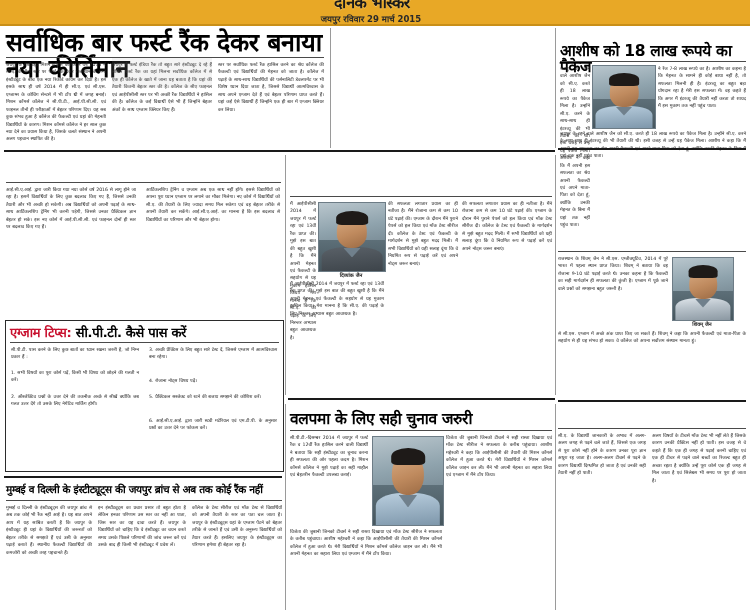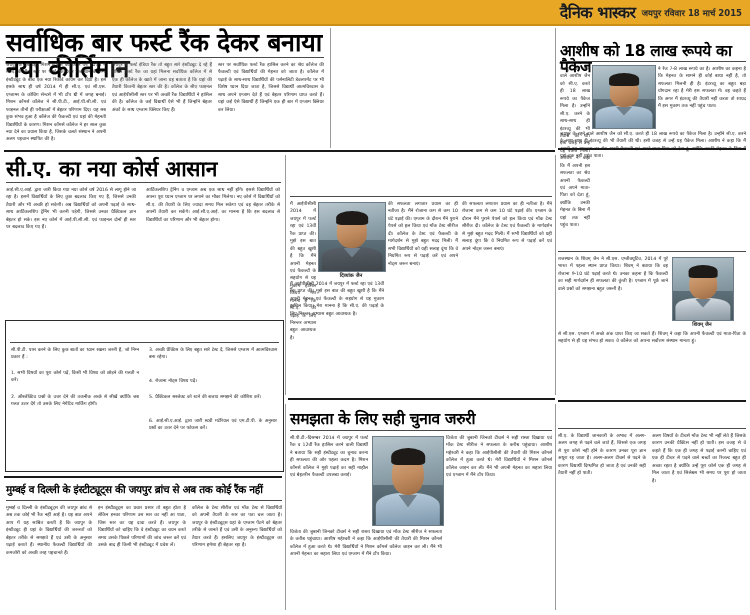--- a/index.html
+++ b/index.html
@@ -9,21 +9,21 @@
     font-family:"Liberation Sans","DejaVu Sans",sans-serif;
     color:#111;
   }
   .page{position:relative;width:750px;height:615px;background:#fff;}
 
   
   .masthead{
     position:absolute;left:0;top:0;width:750px;height:24px;
     background:#e8a826;
     border-bottom:2px solid #c98f17;
-    display:flex;align-items:center;justify-content:flex-end;
+    display:flex;align-items:center;justify-content:flex-end;flex-direction:column;
   }
   .mast-logo{
     font-family:"DejaVu Sans",sans-serif;
     font-weight:bold;font-size:16px;letter-spacing:-0.5px;
     color:#1a1a1a;margin-right:6px;
     text-shadow:0 1px 0 rgba(255,255,255,.25);
   }
   .mast-date{
     font-family:"DejaVu Sans",sans-serif;
     font-size:8.5px;font-weight:bold;color:#2a2a2a;margin-right:8px;
@@ -114,21 +114,21 @@
 
   .col-txt{position:absolute;}
 </style>
 </head>
 <body>
 
 <div class="page">
 
   <div class="masthead">
     <span class="mast-logo">दैनिक भास्कर</span>
-    <span class="mast-date">जयपुर रविवार 18 मार्च 2015</span>
+    <span class="mast-date">जयपुर रविवार 29 मार्च 2015</span>
   </div>
 
   <div class="rule-v" style="left:330px;top:28px;height:120px;"></div>
   <div class="rule-v" style="left:555px;top:28px;height:120px;"></div>
   <div class="rule-h thick" style="left:4px;top:150px;width:551px;"></div>
 
   <div class="hl hl-xl" style="position:absolute;left:6px;top:30px;width:320px;">सर्वाधिक बार फर्स्ट रैंक देकर बनाया नया कीर्तिमान</div>
   <div class="rule-h" style="left:6px;top:57px;width:318px;"></div>
 
   <div class="col-txt body" style="left:6px;top:61px;width:100px;height:84px;">जयपुर के इंस्टीट्यूट मिशन कॉमर्स कॉलेज ने वर्ष 2014 में सी.ए. के तीनों स्तर पर फर्स्ट रैंक देकर राजस्थान के सभी इंस्टीट्यूट के बीच एक नया रिकॉर्ड कायम कर दिया है। इस इसके साथ ही वर्ष 2014 में ही सी.ए. एवं सी.एस. एग्जाम्स के कोचिंग सेन्टर्स में भी टॉप थ्री में जगह बनाई। मिशन कॉमर्स कॉलेज ने सी.पी.टी., आई.पी.सी.सी. एवं फाइनल तीनों ही परीक्षाओं में बेहतर परिणाम दिए। यह सब कुछ संभव हुआ है कॉलेज की फैकल्टी एवं यहां की मेहनती विद्यार्थियों के कारण। मिशन कॉमर्स कॉलेज ने हर साल कुछ नया देने का प्रयास किया है, जिसके चलते संस्थान ने अपनी अलग पहचान स्थापित की है।</div>
@@ -149,27 +149,30 @@
     <div class="collar"></div>
   </div>
 
   <div class="col-txt body" style="left:560px;top:65px;width:30px;height:80px;">जयपुर के रहने वाले आशीष जैन को सी.ए. करते ही 18 लाख रूपये का पैकेज मिला है। उन्होंने सी.ए. करने के साथ-साथ ही इंटरव्यू की भी तैयारी की थी। इसी वजह से उन्हें यह पैकेज मिला। आशीष ने कहा कि मैं अपनी इस सफलता का श्रेय अपनी फैकल्टी एवं अपने माता-पिता को देता हूं, क्योंकि उनकी मेहनत के बिना मैं यहां तक नहीं पहुंच पाता।</div>
   <div class="col-txt body" style="left:658px;top:65px;width:88px;height:80px;">ने रेंज 7-8 लाख रूपये का है। आशीष का कहना है कि मेहनत के सामने ही कोई बाधा नहीं है, तो सफलता मिलनी ही है। इंटरव्यू का बहुत बड़ा योगदान रहा है मेरी इस सफलता में। वह कहते हैं कि अगर मैं इंटरव्यू की तैयारी नहीं करता तो शायद मैं इस मुकाम तक नहीं पहुंच पाता।</div>
   <div class="col-txt body" style="left:560px;top:130px;width:186px;height:18px;">जयपुर के रहने वाले आशीष जैन को सी.ए. करते ही 18 लाख रूपये का पैकेज मिला है। उन्होंने सी.ए. करने के साथ-साथ ही इंटरव्यू की भी तैयारी की थी। इसी वजह से उन्हें यह पैकेज मिला। आशीष ने कहा कि मैं अपनी इस सफलता का श्रेय अपनी फैकल्टी एवं अपने माता-पिता को देता हूं, क्योंकि उनकी मेहनत के बिना मैं यहां तक नहीं पहुंच पाता।</div>
 
   <div class="rule-v" style="left:285px;top:155px;height:240px;"></div>
   <div class="rule-v" style="left:555px;top:155px;height:240px;"></div>
 
-  <div class="hl hl-lg" style="position:absolute;left:6px;top:158px;width:275px;">सी.ए. का नया कोर्स आसान</div>
   <div class="rule-h" style="left:6px;top:182px;width:275px;"></div>
 
   <div class="col-txt body" style="left:6px;top:186px;width:130px;height:128px;">आई.सी.ए.आई. द्वारा जारी किया गया नया कोर्स वर्ष 2016 से लागू होने जा रहा है। इसमें विद्यार्थियों के लिए कुछ बदलाव किए गए हैं, जिससे उनकी तैयारी और भी अच्छी हो सकेगी। अब विद्यार्थियों को अपनी पढ़ाई के साथ-साथ आर्टिकलशिप ट्रेनिंग भी करनी पड़ेगी, जिससे उनका प्रैक्टिकल ज्ञान बेहतर हो सके। इस नए कोर्स में आई.पी.सी.सी. एवं फाइनल दोनों ही स्तर पर बदलाव किए गए हैं।</div>
   <div class="col-txt body" style="left:146px;top:186px;width:134px;height:128px;">आर्टिकलशिप ट्रेनिंग व एग्जाम अब एक साथ नहीं होंगे। इससे विद्यार्थियों को अपना पूरा ध्यान एग्जाम पर लगाने का मौका मिलेगा। नए कोर्स में विद्यार्थियों को सी.ए. की तैयारी के लिए ज्यादा समय मिल सकेगा एवं वह बेहतर तरीके से अपनी तैयारी कर सकेंगे। आई.सी.ए.आई. का मानना है कि इस बदलाव से विद्यार्थियों का परिणाम और भी बेहतर होगा।</div>
 
   <div class="tipbox" style="left:5px;top:320px;width:277px;height:150px;">
+    <div class="tipbox-head" style="padding:2px 4px 0 4px;">
+      <span class="hl hl-sm hl-red">एग्जाम टिप्स:</span>
+      <span class="hl hl-sm">सी.पी.टी. कैसे पास करें</span>
+    </div>
     <div class="rule-h" style="left:4px;top:21px;width:269px;"></div>
 
     <div class="col-txt body" style="left:5px;top:25px;width:128px;">सी.पी.टी. पास करने के लिए कुछ बातों का ध्यान रखना जरुरी है, जो निम्न प्रकार हैं :</div>
     <div class="col-txt body" style="left:5px;top:48px;width:128px;">1. सभी विषयों का पूरा कोर्स पढ़ें, किसी भी विषय को छोड़ने की गलती न करें।</div>
     <div class="col-txt body" style="left:5px;top:72px;width:128px;">2. ऑब्जेक्टिव प्रश्नों के उत्तर देने की तकनीक अच्छे से सीखें क्योंकि जब गलत उत्तर देंगे तो उसके लिए नेगेटिव मार्किंग होगी।</div>
 
     <div class="col-txt body" style="left:143px;top:25px;width:128px;">3. अच्छी प्रैक्टिस के लिए बहुत सारे टेस्ट दें, जिससे एग्जाम में आत्मविश्वास बना रहेगा।</div>
     <div class="col-txt body" style="left:143px;top:56px;width:128px;">4. रोजाना नोट्स विषय पढ़ें।</div>
     <div class="col-txt body" style="left:143px;top:72px;width:128px;">5. प्रैक्टिकल सब्जेक्ट को रटने की बजाय समझने की कोशिश करें।</div>
     <div class="col-txt body" style="left:143px;top:96px;width:128px;">6. आई.सी.ए.आई. द्वारा जारी स्टडी मटेरियल एवं एम.टी.पी. के अनुसार प्रश्नों का उत्तर देने पर फोकस करें।</div>
@@ -204,21 +207,21 @@
     <div class="hair"></div>
     <div class="collar"></div>
   </div>
   <div class="cap" style="left:672px;top:320px;width:60px;">शिवम् जैन</div>
 
   <div class="col-txt body" style="left:558px;top:255px;width:110px;height:140px;">राजस्थान के शिवम् जैन ने सी.एस. एग्जीक्यूटिव, 2014 में पूरे भारत में पहला स्थान प्राप्त किया। शिवम् ने बताया कि वह रोजाना 9-10 घंटे पढ़ाई करते थे। उनका कहना है कि फैकल्टी का सही मार्गदर्शन ही सफलता की कुंजी है। एग्जाम में पूछे जाने वाले प्रश्नों को समझना बहुत जरूरी है।</div>
   <div class="col-txt body" style="left:558px;top:330px;width:188px;height:66px;">से सी.एस. एग्जाम में अच्छे अंक प्राप्त किए जा सकते हैं। शिवम् ने कहा कि अपनी फैकल्टी एवं माता-पिता के सहयोग से ही यह संभव हो सका। वे कॉलेज को अपना सर्वोत्तम संस्थान मानता हूं।</div>
 
   <div class="rule-h thick" style="left:288px;top:398px;width:267px;"></div>
 
-  <div class="hl hl-md" style="position:absolute;left:290px;top:411px;width:262px;">समझता के लिए सही चुनाव जरुरी</div>
+  <div class="hl hl-md" style="position:absolute;left:290px;top:411px;width:262px;">वलपमा के लिए सही चुनाव जरुरी</div>
   <div class="rule-h" style="left:290px;top:430px;width:262px;"></div>
 
   <div class="photo blue" style="left:372px;top:436px;width:70px;height:88px;">
     <div class="sky"></div>
     <div class="ground"></div>
     <div class="torso"></div>
     <div class="head"></div>
     <div class="hair"></div>
     <div class="collar"></div>
   </div>

